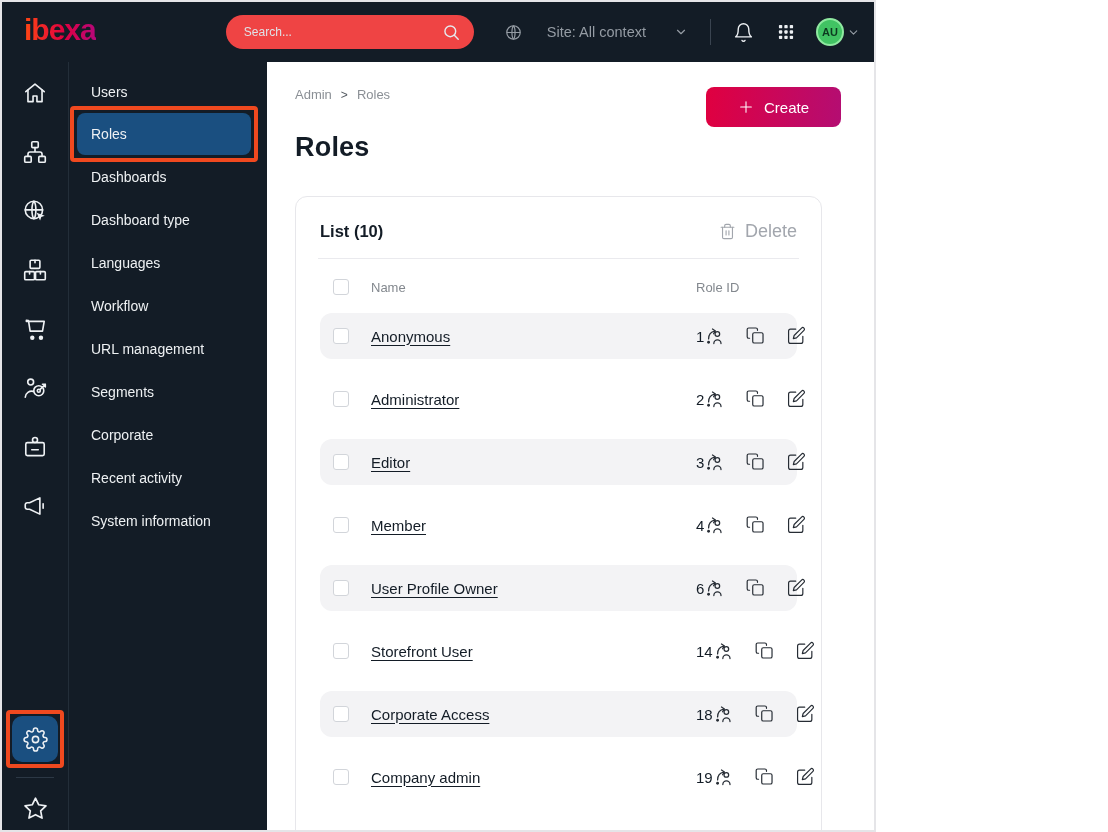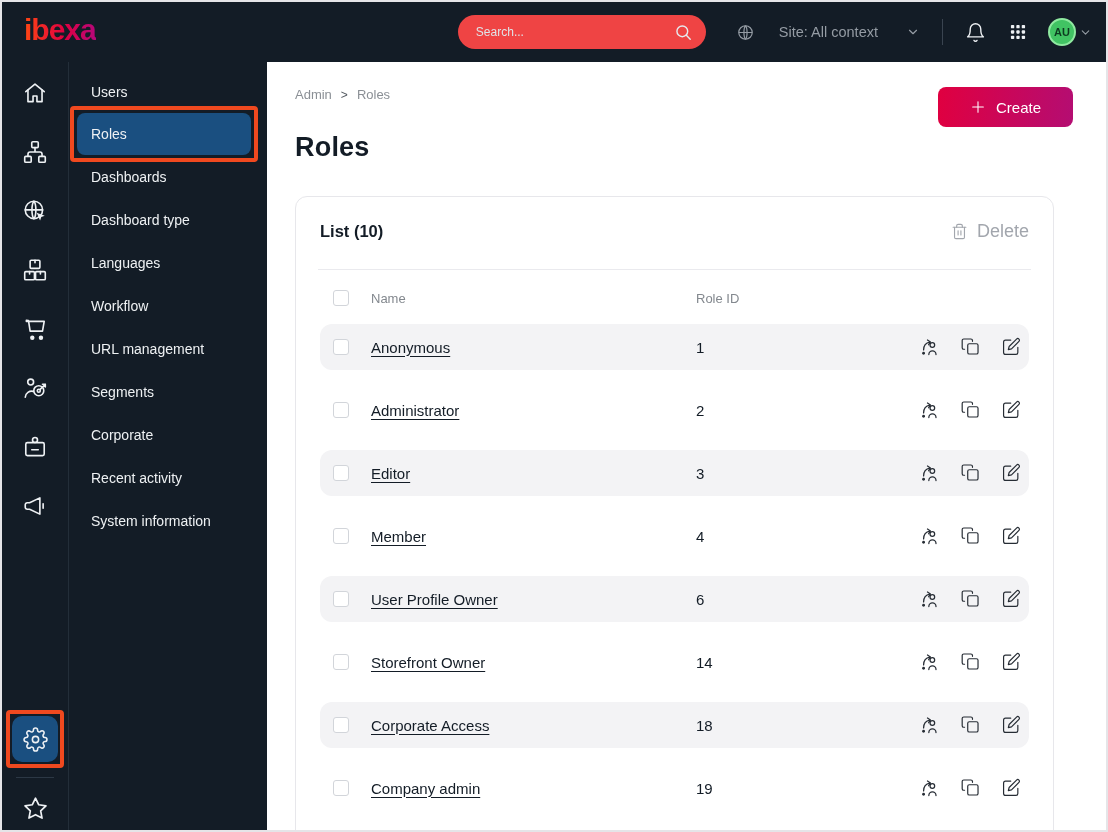--- a/index.html
+++ b/index.html
@@ -1,18 +1,18 @@
 <!DOCTYPE html>
 <html><head>
 <meta charset="utf-8">
 <style>
   * { margin:0; padding:0; box-sizing:border-box; }
   html,body { background:#fff; }
   body { font-family:"Liberation Sans", sans-serif; }
-  .page { position:relative; width:1108px; height:832px; overflow:hidden;
+  .page { position:relative; width:876px; height:832px; overflow:hidden;
           border:2px solid #e5e5e8; background:#fff; }
 
   
   .topbar { position:relative; height:60px; background:#131c26; display:flex;
             align-items:center; padding:0 14px 0 22px; }
   .logo { font-size:30px; font-weight:bold; letter-spacing:-1px; line-height:1;
           background:linear-gradient(90deg,#ff4713 0%,#e00040 55%,#b5077a 100%);
           -webkit-background-clip:text; background-clip:text; color:transparent;
           padding-bottom:4px; }
   .search { position:relative; margin-left:auto; margin-right:30px; }
@@ -73,21 +73,21 @@
                 align-items:center; gap:10px; color:#fff; font-size:15px;
                 font-family:inherit;
                 background:linear-gradient(95deg,#e00040 0%,#b40d72 100%); }
   .page-title { margin-top:30px; font-size:27px; font-weight:bold; color:#131c26;
                 letter-spacing:.2px; }
 
   
   .card { margin-top:33px; background:#fff; border:1px solid #e7e7eb; border-radius:12px;
           padding:24px; }
   .card-head { display:flex; align-items:center; justify-content:space-between;
-               margin-bottom:27px; }
+               margin-bottom:16px; }
   .card-title { font-size:16.5px; font-weight:bold; color:#131c26; }
   .delete-btn { display:flex; align-items:center; gap:9px; background:none; border:none;
                 color:#a2a6ad; font-size:18px; font-family:inherit; cursor:pointer; }
   .card-hr { border:none; height:1px; background:#eaeaee; margin:0 -2px; }
 
   .thead { display:grid; grid-template-columns:38px 325px 1fr auto; align-items:center;
            padding:20px 6px 18px 13px; font-size:13px; color:#83888e; }
   .rows .row { display:grid; grid-template-columns:38px 325px 1fr auto; align-items:center;
                height:46px; padding:0 6px 0 13px; margin-bottom:17px; }
   .rows .row:nth-child(odd) { background:#f3f3f5; border-radius:12px; }
@@ -492,21 +492,21 @@
                     <svg width="19" height="19" viewBox="0 0 24 24" fill="none" stroke="currentColor" stroke-width="1.5" stroke-linecap="round" stroke-linejoin="round">
                       <path d="M11 4H4.5A2.5 2.5 0 0 0 2 6.5v13A2.5 2.5 0 0 0 4.5 22h13a2.5 2.5 0 0 0 2.5-2.5V13"></path>
                       <path d="M18.4 2.6a2.1 2.1 0 0 1 3 3L12 15l-4 1 1-4 9.4-9.4z"></path>
                     </svg>
                   </span>
                 </button>
               </span>
             </div>
             <div class="row">
               <input type="checkbox" class="cb" style="">
-              <a class="row-name">Storefront Owner</a>
+              <a class="row-name">Storefront User</a>
               <span class="row-id">14</span>
               <span class="actions">
                 <button class="act">
                   <span>
                     <svg width="20" height="20" viewBox="0 0 24 24" fill="none" stroke="currentColor" stroke-width="1.5" stroke-linecap="round" stroke-linejoin="round">
                       <circle cx="5.5" cy="19.5" r="1.7" fill="currentColor" stroke="none"></circle>
                       <path d="M5.5 15.5c0-5.2 3.4-8.6 7.6-9.4"></path>
                       <path d="M10.2 3.6l3.5 2.3-2.2 3.4"></path>
                       <circle cx="16" cy="9.5" r="2.8"></circle>
                       <path d="M11.8 21a4.3 4.3 0 0 1 8.6 0"></path>

